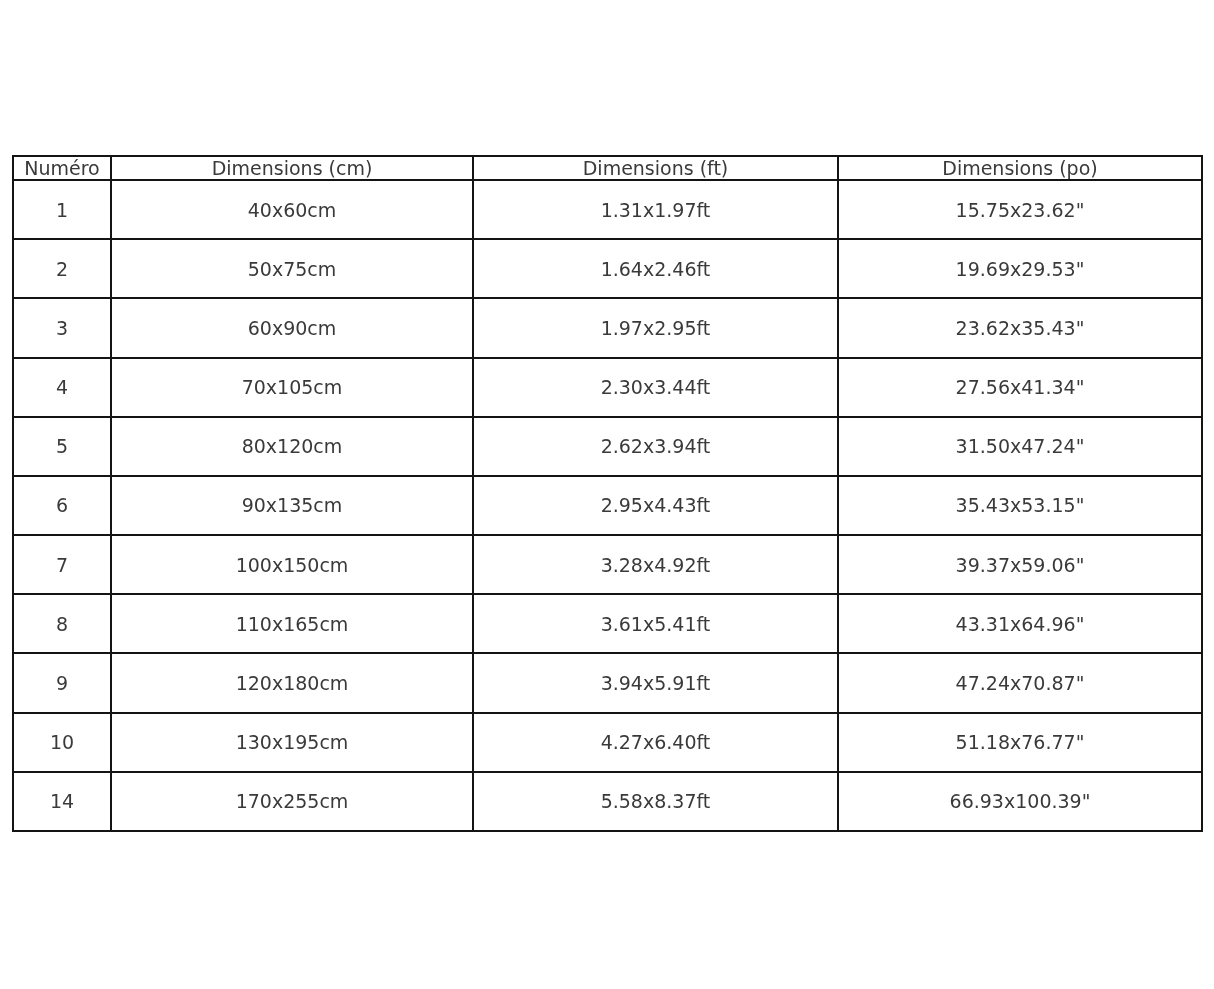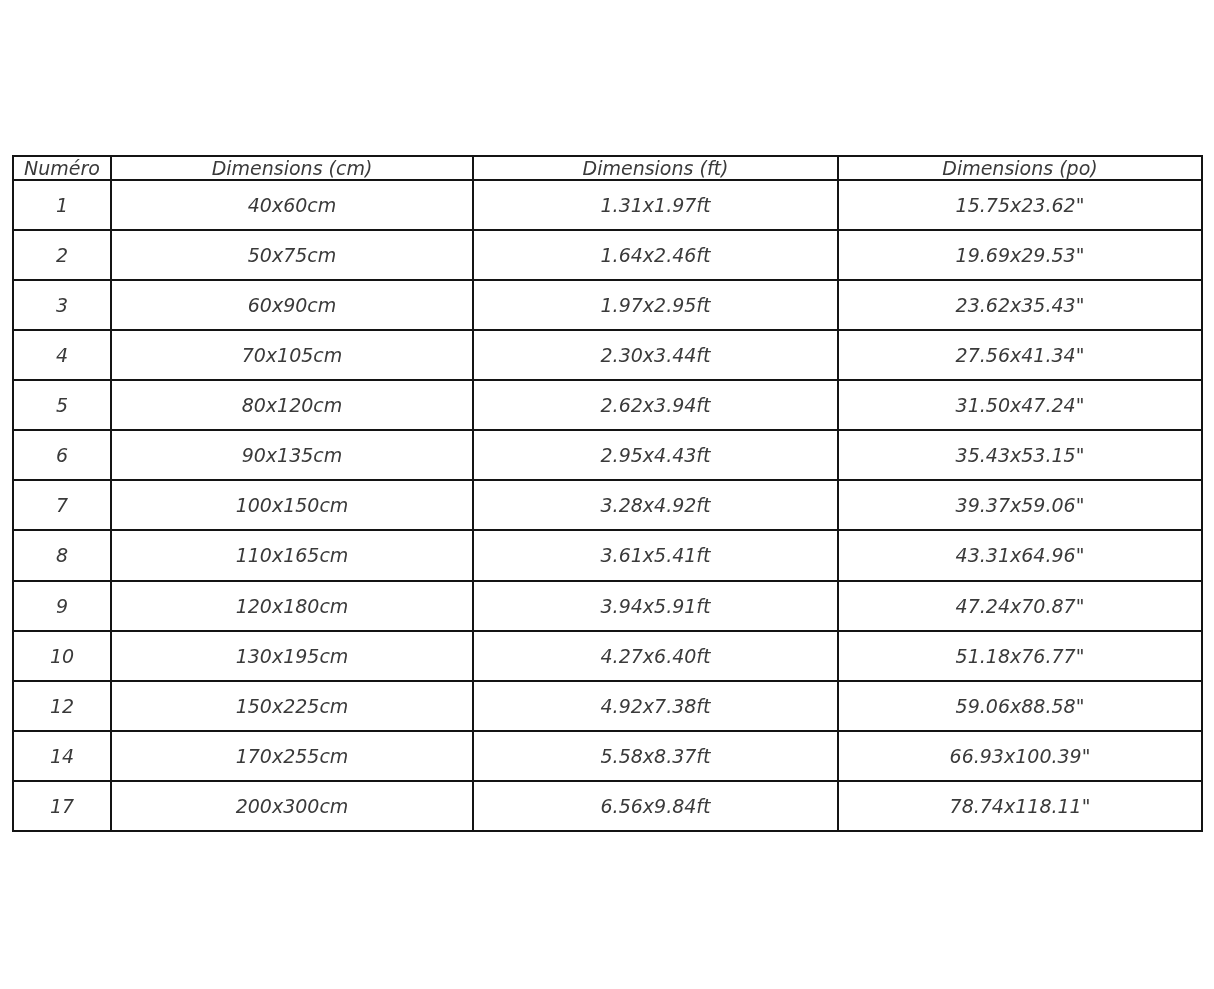--- a/index.html
+++ b/index.html
@@ -21,21 +21,20 @@
     left: 12px;
     top: 155px;
     width: 1189px;
     height: 677px;
   }
   table.size-table {
     width: 100%;
     height: 100%;
     border-collapse: collapse;
     table-layout: fixed;
-    font-style: italic;
   }
   table.size-table th,
   table.size-table td {
     border: 2px solid #141414;
     text-align: center;
     vertical-align: middle;
     font-size: 19px;
     font-weight: 400;
     color: #3a3a3a;
     padding: 0 4px;
@@ -122,33 +121,21 @@
           <td>3.94x5.91ft</td>
           <td>47.24x70.87"</td>
         </tr>
         <tr>
           <td>10</td>
           <td>130x195cm</td>
           <td>4.27x6.40ft</td>
           <td>51.18x76.77"</td>
         </tr>
         <tr>
-          <td>12</td>
-          <td>150x225cm</td>
-          <td>4.92x7.38ft</td>
-          <td>59.06x88.58"</td>
-        </tr>
-        <tr>
           <td>14</td>
           <td>170x255cm</td>
           <td>5.58x8.37ft</td>
           <td>66.93x100.39"</td>
-        </tr>
-        <tr>
-          <td>17</td>
-          <td>200x300cm</td>
-          <td>6.56x9.84ft</td>
-          <td>78.74x118.11"</td>
         </tr>
       </tbody>
     </table>
   </div>
 </div>
 
 </body></html>

